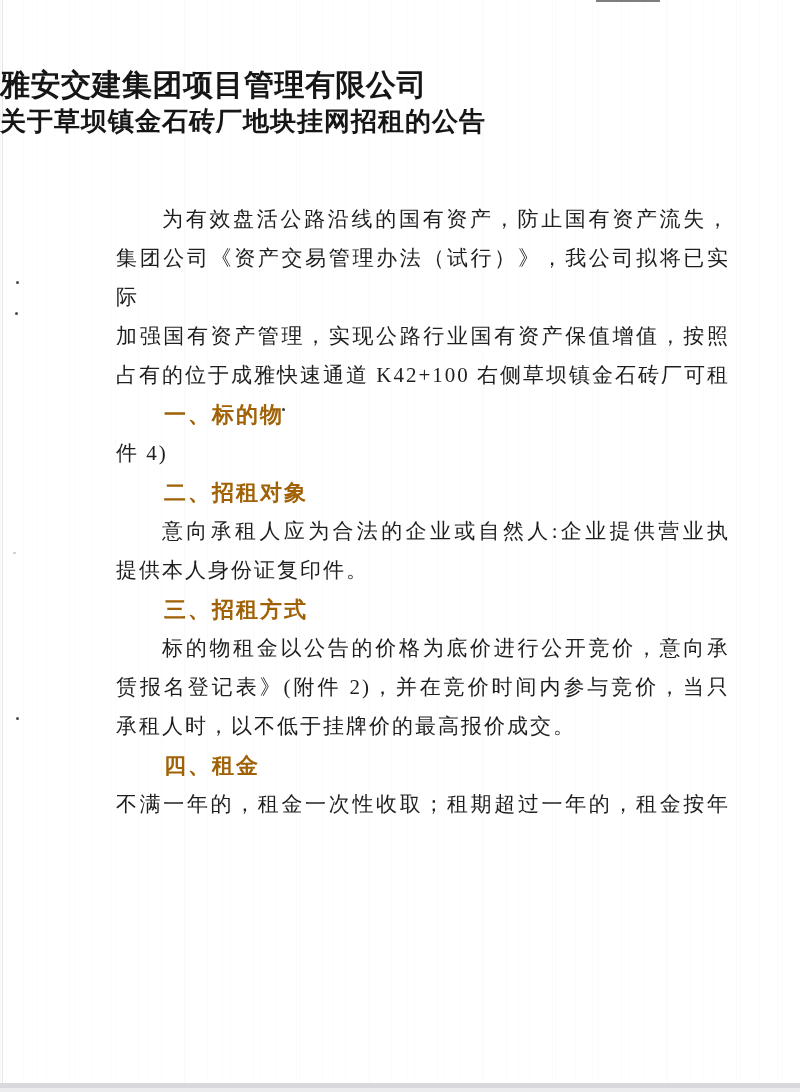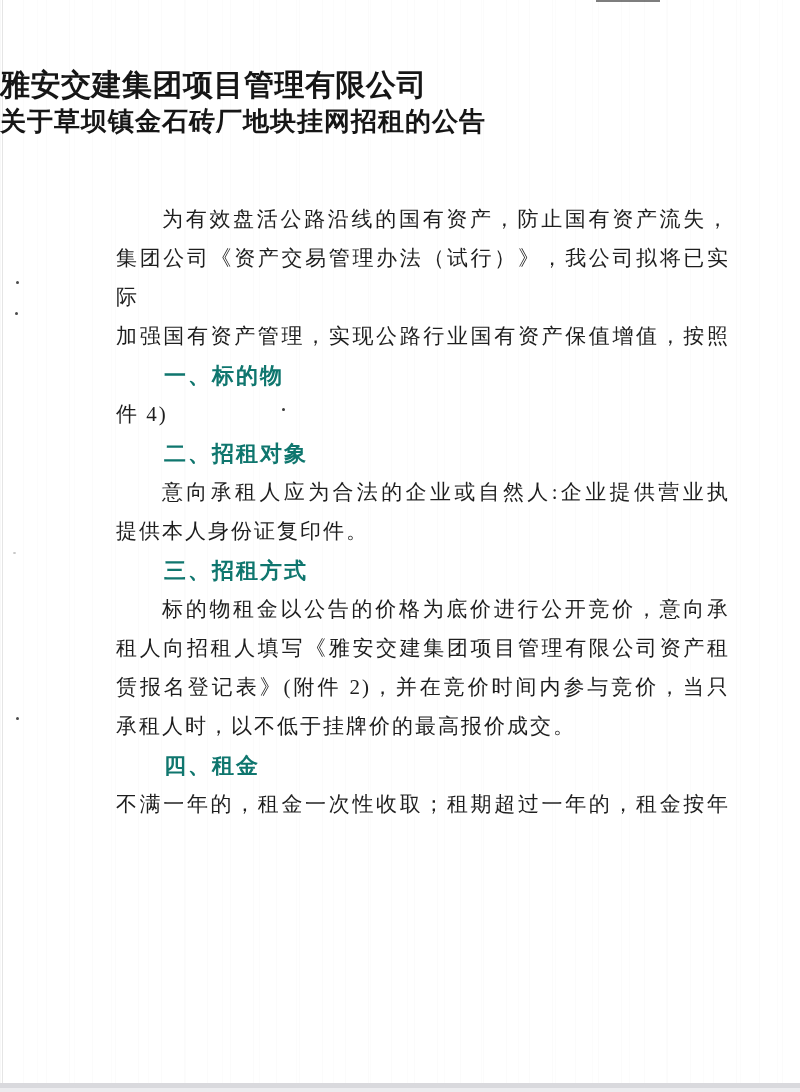--- a/index.html
+++ b/index.html
@@ -58,21 +58,21 @@
   .line.full { text-align-last: justify; }
   .line.end  { text-align-last: left; }
   .line.indent { text-indent: 46px; }
   .heading {
     font-family: Liberation Serif, serif;
     font-weight: 700;
     font-size: 22px;
     line-height: 39px;
     padding-left: 48px;
     letter-spacing: 2px;
-    color: #0f766e;
+    color: #a16207;
   }
   
   .left-edge-line {
     position: absolute;
     left: 2px; top: 0;
     width: 1px; height: 1092px;
     background: rgba(0,0,0,0.10);
   }
   .top-edge-line {
     position: absolute;
@@ -122,31 +122,31 @@
   <div class="title">
     <div class="t1">雅安交建集团项目管理有限公司</div>
     <div class="t2">关于草坝镇金石砖厂地块挂网招租的公告</div>
   </div>
 
   <div class="body">
 
     <div class="line full indent">为有效盘活公路沿线的国有资产，防止国有资产流失，</div>
     <div class="line full">集团公司《资产交易管理办法（试行）》，我公司拟将已实际</div>
     <div class="line full">加强国有资产管理，实现公路行业国有资产保值增值，按照</div>
+    <div class="line full">占有的位于成雅快速通道 K42+100 右侧草坝镇金石砖厂可租</div>
 
     <div class="heading">一、标的物</div>
     <div class="line end">件 4)</div>
 
     <div class="heading">二、招租对象</div>
     <div class="line full indent">意向承租人应为合法的企业或自然人:企业提供营业执</div>
     <div class="line end">提供本人身份证复印件。</div>
 
     <div class="heading">三、招租方式</div>
     <div class="line full indent">标的物租金以公告的价格为底价进行公开竞价，意向承</div>
-    <div class="line full">租人向招租人填写《雅安交建集团项目管理有限公司资产租</div>
     <div class="line full">赁报名登记表》(附件 2)，并在竞价时间内参与竞价，当只</div>
     <div class="line end">承租人时，以不低于挂牌价的最高报价成交。</div>
 
     <div class="heading">四、租金</div>
     <div class="line full">不满一年的，租金一次性收取；租期超过一年的，租金按年</div>
 
   </div>
 
   <div class="bottom-bar-1"></div>
   <div class="bottom-bar-2"></div>

